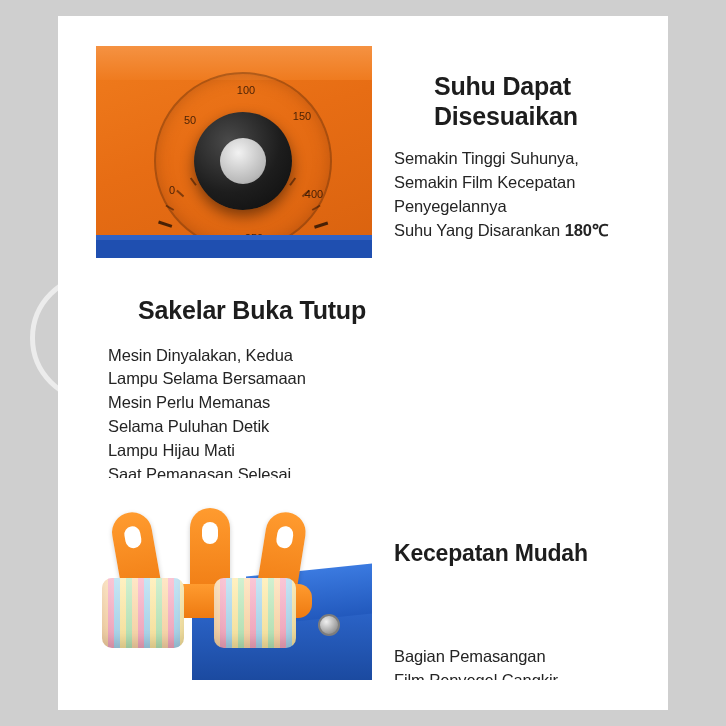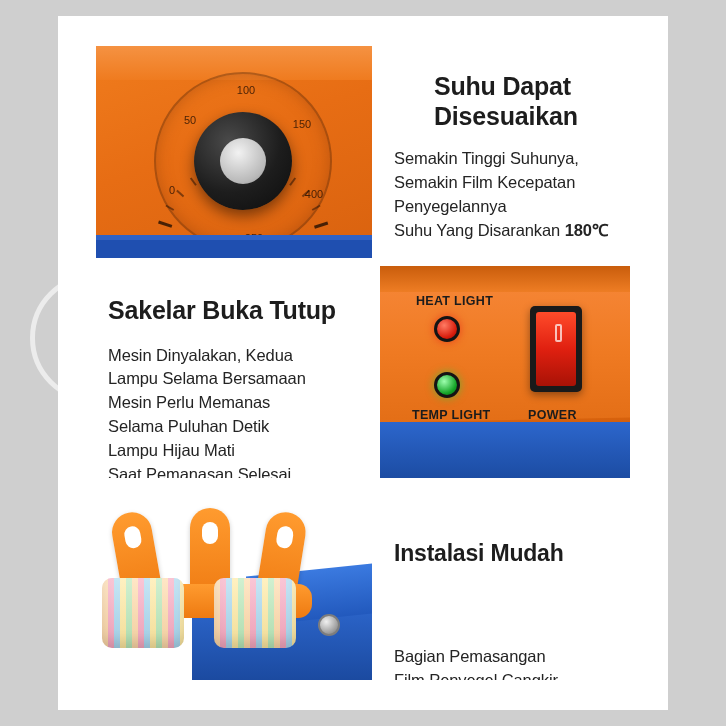--- a/index.html
+++ b/index.html
@@ -104,21 +104,21 @@
     letter-spacing: -0.1px;
   }
   .body .strong {
     font-weight: 700;
   }
 
   .txt1-inner { padding: 26px 6px 0 14px; }
   .txt1-inner .title { margin-bottom: 16px; margin-left: 40px; }
 
   .txt2-inner { padding: 30px 6px 0 12px; }
-  .txt2-inner .title { margin-bottom: 18px; }
+  .txt2-inner .title { margin-bottom: 18px; text-align: right; }
 
   .txt3-inner { padding: 54px 6px 0 14px; }
   .txt3-inner .body { margin-top: 78px; }
 
   
   .dialpanel {
     position: absolute;
     inset: 0;
     background: linear-gradient(160deg, #f07c1d 0%, #e76d14 45%, #d9620f 100%);
   }
@@ -466,21 +466,21 @@
                 </div>
               <div class="tick" style="transform:rotate(108deg)"></div>
               <div class="tick major" style="transform:rotate(120deg)"></div>
               <div class="tick" style="transform:rotate(132deg)"></div>
               <div class="tick" style="transform:rotate(150deg)"></div>
               <div class="tick major" style="transform:rotate(168deg)"></div>
             </div>
             <div class="dial-num" style="left:18px;  top:118px;">0</div>
             <div class="dial-num" style="left:36px;  top:48px;">50</div>
             <div class="dial-num" style="left:92px;  top:18px;">100</div>
-            <div class="dial-num" style="left:148px; top:52px;">150</div>
+            <div class="dial-num" style="left:148px; top:44px;">150</div>
             <div class="dial-num" style="left:160px; top:122px;">400</div>
             <div class="dial-num" style="left:100px; top:166px;">250</div>
             <div class="dial-knob"></div>
           </div>
 
           <div class="blue-strip2"></div>
           <div class="blue-strip"></div>
         </div>
       </div>
 
@@ -505,58 +505,40 @@
             <div>Mesin Dinyalakan, Kedua</div>
             <div>Lampu Selama Bersamaan</div>
             <div>Mesin Perlu Memanas</div>
             <div>Selama Puluhan Detik</div>
             <div>Lampu Hijau Mati</div>
             <div>Saat Pemanasan Selesai</div>
           </div>
         </div>
       </div>
 
-      <div class="cell cell-img-2">
-        <div class="switchpanel">
-          <div class="orange-face"></div>
-          <div class="top-dark"></div>
-          <div class="blue-body"></div>
-
-          <div class="lbl lbl-heat">HEAT LIGHT</div>
-          <div class="lamp lamp-red"></div>
-
-          <div class="lamp lamp-green"></div>
-          <div class="lbl lbl-temp">TEMP LIGHT</div>
-
-          <div class="rocker">
-              <i></i>
-            </div>
-          <div class="lbl lbl-power">POWER</div>
-        </div>
-      </div>
 
       <div class="cell cell-img-3">
         <div class="filmpanel">
           <div class="blue-base"></div>
           <div class="blue-base2"></div>
           <div class="bracket">
             <div class="arm arm-a"></div>
             <div class="arm arm-b"></div>
             <div class="arm arm-c"></div>
             <div class="arm-base"></div>
           </div>
           <div class="roll roll-left"></div>
           <div class="roll roll-right"></div>
           <div class="hub"></div>
         </div>
       </div>
 
       <div class="cell cell-txt-3">
         <div class="txt3-inner">
-          <div class="title title-sm">Instalasi Mudah</div>
+          <div class="title title-sm">Kecepatan Mudah</div>
           <div class="body">
             <div>Bagian Pemasangan</div>
             <div>Film Penyegel Cangkir</div>
 
           </div>
         </div>
       </div>
 
     </div>
   </div>

